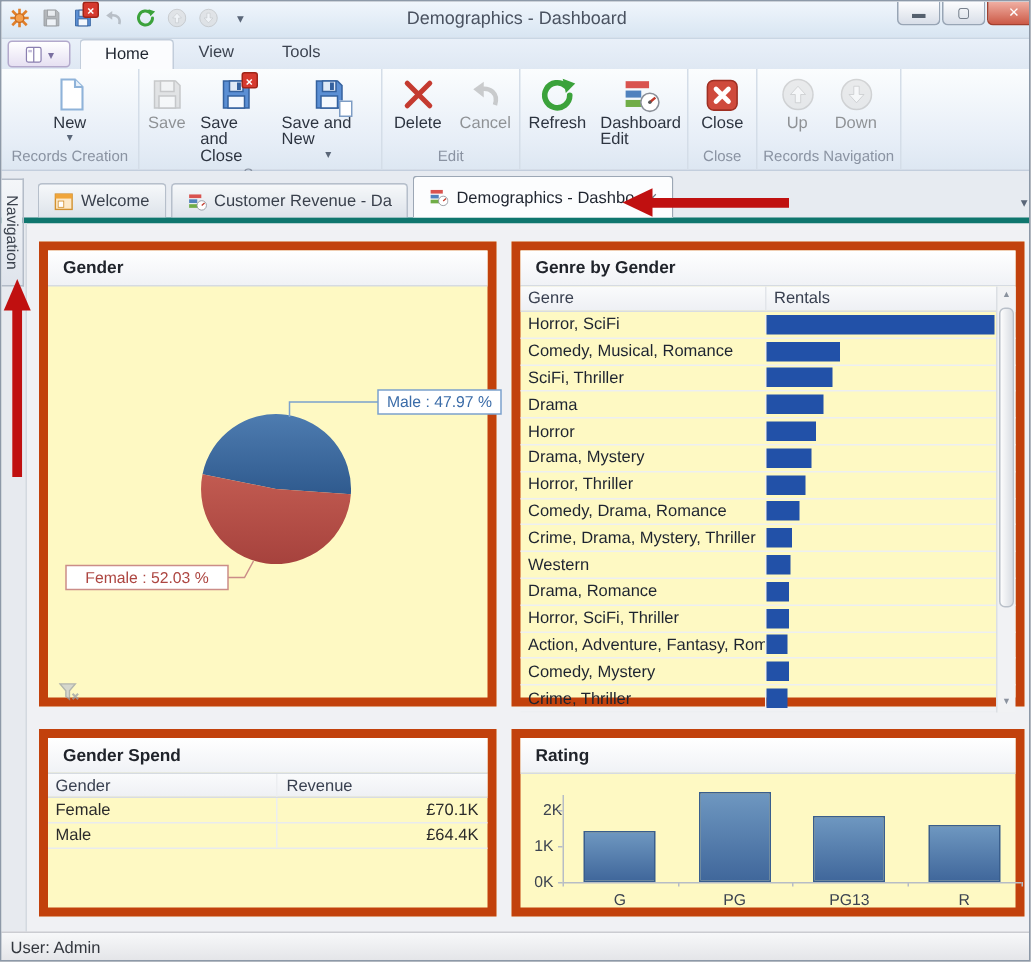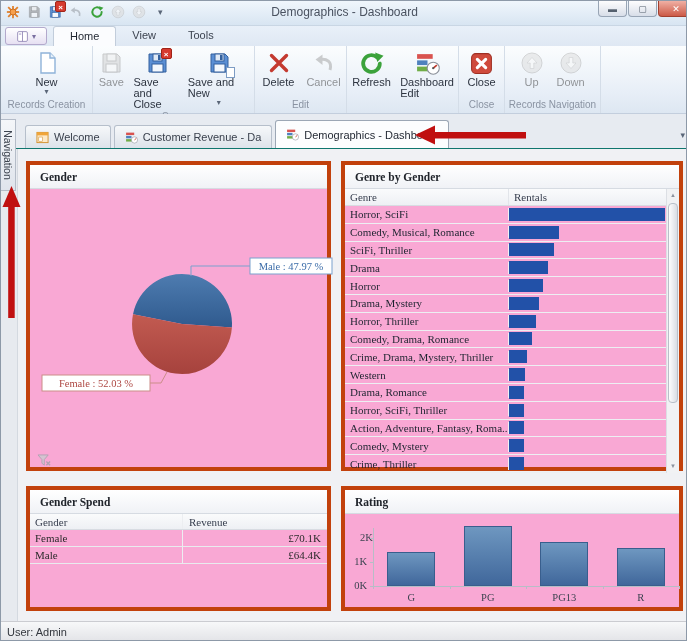--- a/index.html
+++ b/index.html
@@ -41,38 +41,38 @@
   .rbtn .ricon{width:26px;height:26px;display:flex;align-items:center;justify-content:center;position:relative;}
   .rbtn .rlabel{margin-top:1px;text-align:left;line-height:11px;font-size:11px;color:#2d3440;}
   .rbtn .bcaret{font-size:8px;color:#5a6678;line-height:7px;}
   .rbtn.disabled{filter:grayscale(1);opacity:.5;}
   .badge{position:absolute;right:-2px;top:-2px;width:11px;height:11px;border-radius:2px;background:#d63a2f;
     color:#fff;font-size:8px;line-height:11px;text-align:center;font-weight:bold;border:1px solid #a02418;}
   .minipage{position:absolute;right:-3px;bottom:-2px;width:9px;height:11px;background:#fff;border:1px solid #7d9cc4;}
 
   
   .docstrip{position:absolute;left:0;top:113px;width:687px;height:35px;background:#e7ebf1;
-    border-bottom:1px solid #0f766e;}
+    border-bottom:4px solid #0f766e;}
   .dtabs{position:absolute;left:24px;bottom:0;display:flex;align-items:flex-end;}
   .dtab{height:23px;display:flex;align-items:center;gap:5px;padding:0 10px;margin-right:3px;
     background:linear-gradient(#f6f8fa,#dde3ea);border:1px solid #b6bfcb;border-bottom:none;
     border-radius:3px 3px 0 0;color:#3a414d;white-space:nowrap;}
   .dtab.active{height:28px;background:#fcfdfe;border-color:#9ca7b5;color:#1f2530;position:relative;z-index:2;}
   .dtab .tclose{color:#6d7682;font-size:11px;margin-left:4px;}
   .stripcaret{position:absolute;right:3px;top:16px;font-size:9px;color:#5a6678;}
 
   
   .navtab{position:absolute;left:0;top:118px;width:15px;height:72px;border:1px solid #b4bcc8;border-left:none;
     background:linear-gradient(#f4f6f9,#dfe4ec);display:flex;align-items:center;justify-content:center;z-index:3;}
   .navtab span{transform:rotate(90deg);white-space:nowrap;font-size:10.5px;color:#3c434e;}
 
   
   .main{position:absolute;left:0;top:148px;width:687px;height:472px;background:#f0f1f4;}
   .leftrail{position:absolute;left:0;top:0;width:17px;height:100%;background:#e7eaef;border-right:1px solid #d4d9e0;}
-  .panel{position:absolute;background:#f9a8d4;border:4px solid #c2410c;font-family:Liberation Serif, serif;}
+  .panel{position:absolute;background:#fef9c3;border:6px solid #c2410c;}
   .phead{height:24px;background:linear-gradient(#ffffff,#f0f2f6);border-bottom:1px solid #d6dbe2;
     display:flex;align-items:center;padding-left:10px;font-weight:bold;font-size:11.5px;color:#20242b;}
   .pbody{position:relative;}
 
   .p-gender{left:25px;top:12px;width:305px;height:310px;}
   .p-genre {left:340px;top:12px;width:342px;height:310px;}
   .p-total {left:25px;top:337px;width:305px;height:125px;}
   .p-rating{left:340px;top:337px;width:342px;height:125px;}
 
   

